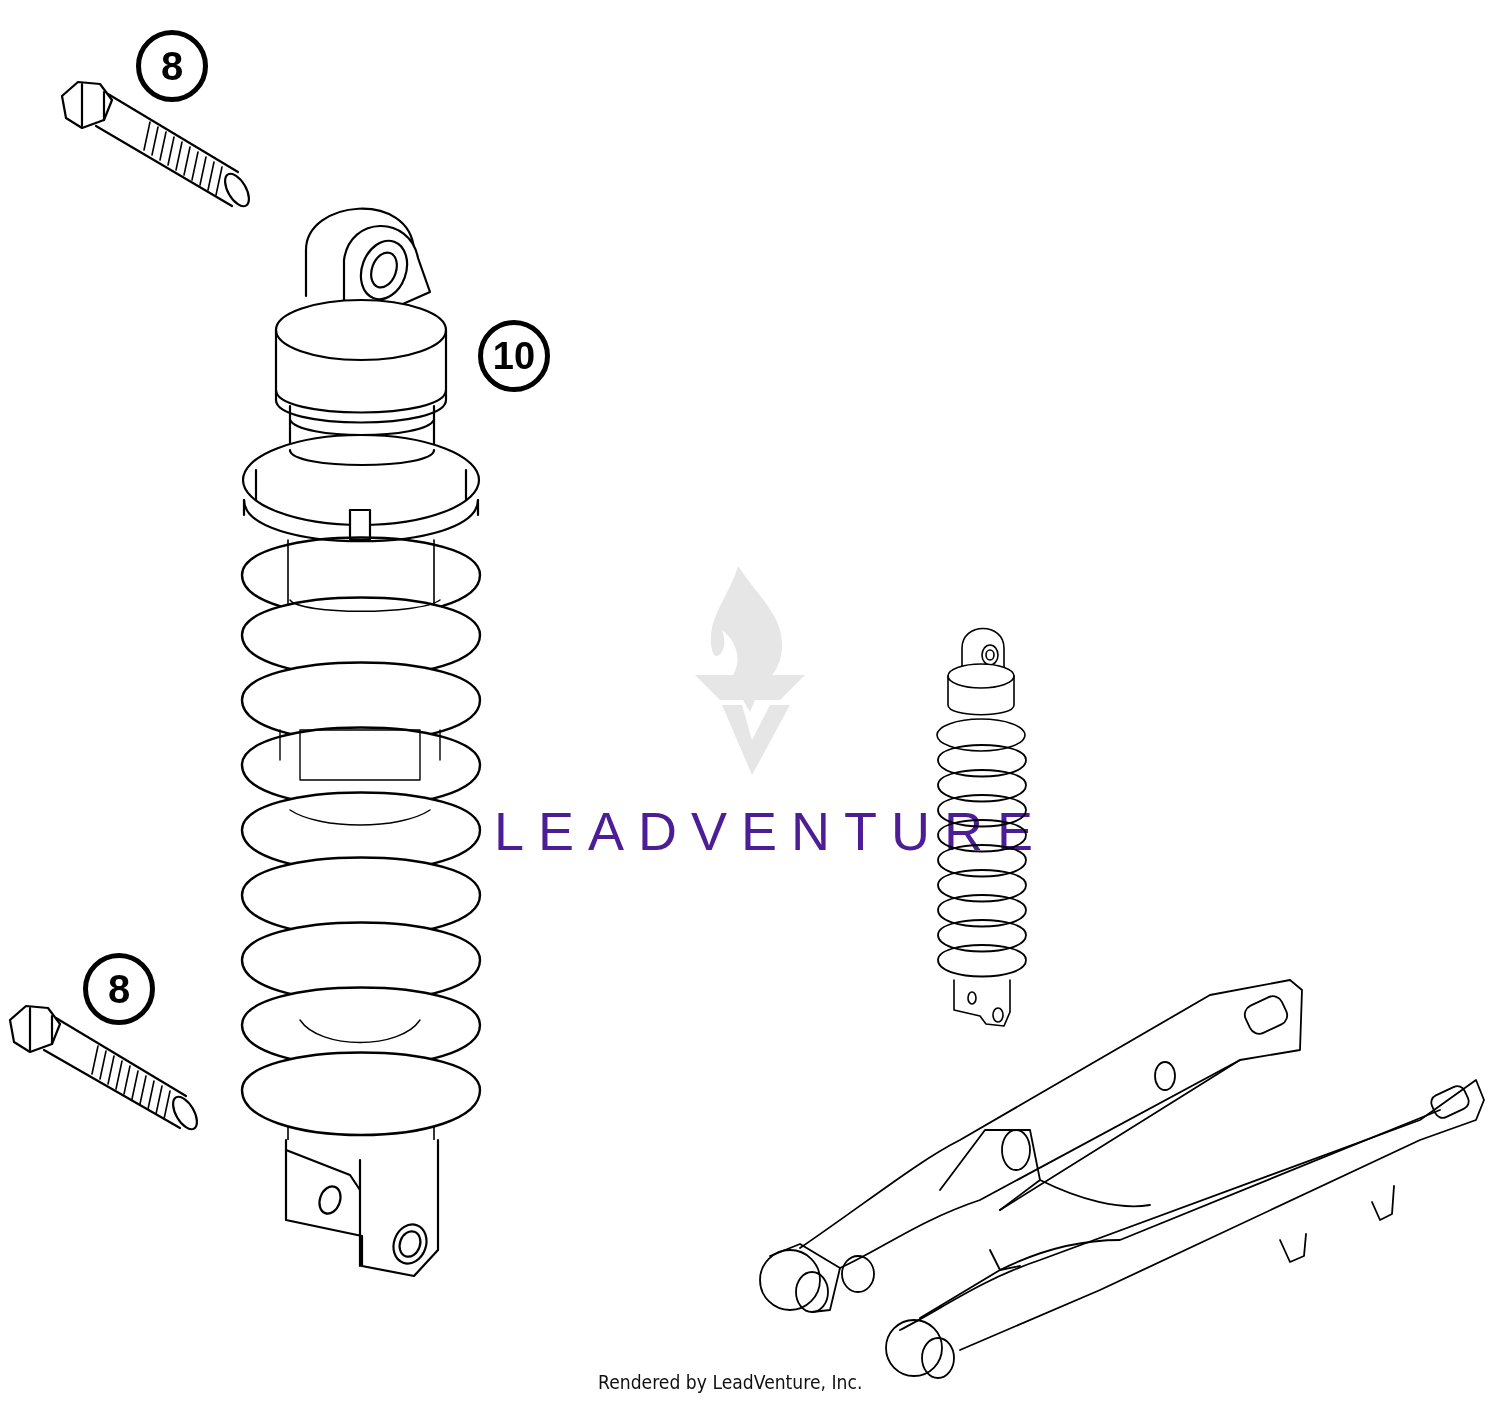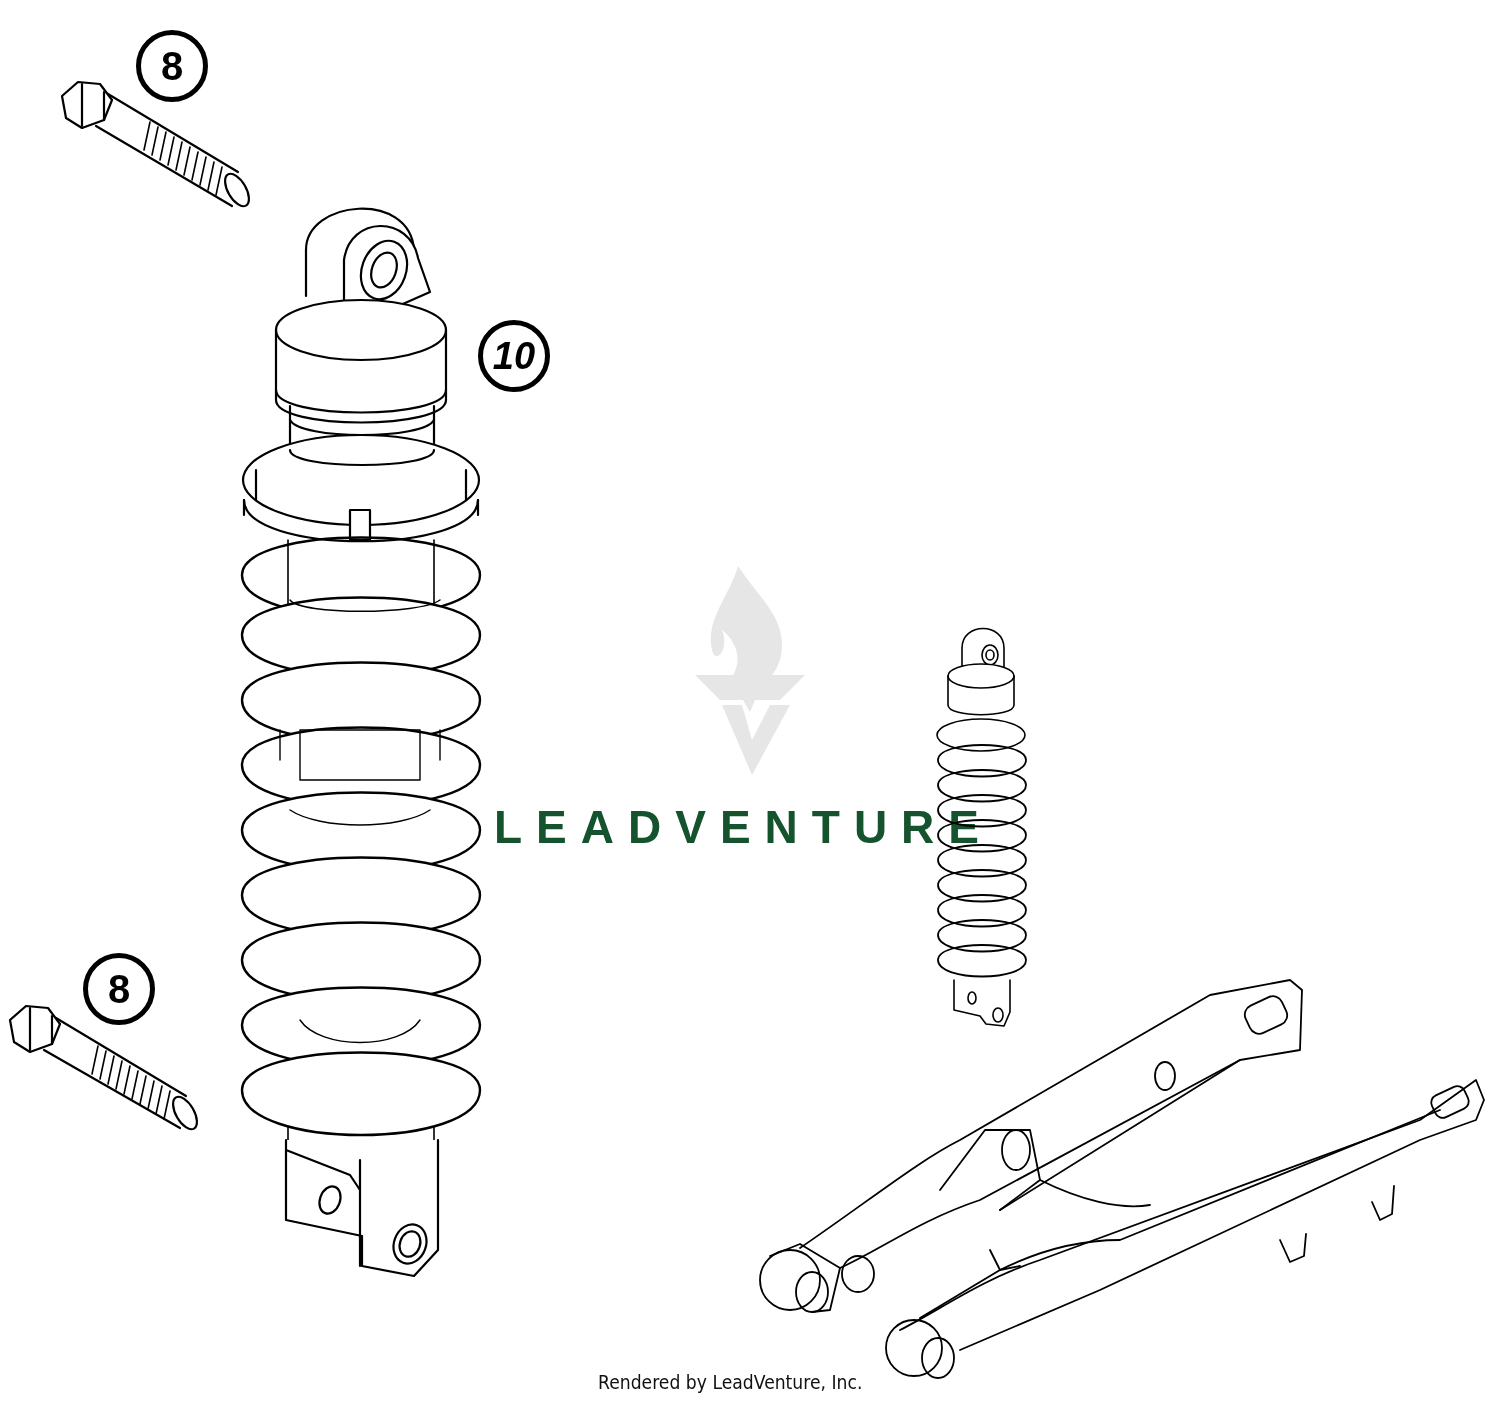--- a/index.html
+++ b/index.html
@@ -1,20 +1,20 @@
 <!DOCTYPE html>
 <html><head>
 <meta charset="utf-8">
 <style>
   html, body { margin:0; padding:0; background:#ffffff; }
   #stage { position:relative; width:1500px; height:1404px; background:#ffffff; overflow:hidden; font-family:"Liberation Sans", sans-serif; }
   svg.layer { position:absolute; left:0; top:0; }
   .callout { position:absolute; display:flex; align-items:center; justify-content:center; border:5px solid #000; border-radius:50%; box-sizing:border-box; color:#000; font-family:"Liberation Sans", sans-serif; font-weight:bold; cursor:pointer; background:#fff; }
   .callout span { line-height:1; }
-  .wm-text { position:absolute; font-family:"Liberation Sans", sans-serif; color:#14532d; font-size:46px; letter-spacing:14px; font-weight:bold; }
+  .wm-text { position:absolute; font-family:"Liberation Sans", sans-serif; color:#4c1d95; font-size:54px; letter-spacing:14px; font-weight:normal; }
   .footer { position:absolute; left:598px; top:1370px; font-family:"DejaVu Sans", sans-serif; font-size:20px; color:#111; transform:scaleX(0.86); transform-origin:left top; white-space:nowrap; }
 </style>
 </head>
 <body>
 
 <div id="stage">
 
   <svg class="layer" width="1500" height="1404">
     <g fill="#e6e6e6">
       <path d="M738 566 C 760 600, 790 620, 780 660 C 770 690, 745 690, 730 680 C 745 660, 735 640, 722 630 C 730 650, 715 665, 712 650 C 705 620, 730 595, 738 566 Z"></path>
@@ -165,21 +165,21 @@
 
       <path d="M1280 1240 L1290 1262 L1304 1256 L1306 1234"></path>
       <path d="M1372 1202 L1380 1220 L1392 1214 L1394 1186"></path>
       <path d="M990 1250 L1000 1270 L1020 1266"></path>
     </g>
   </svg>
 
   <div class="callout" style="left:136px; top:30px; width:72px; height:72px; font-size:40px;">
     <span>8</span>
   </div>
-  <div class="callout" style="left:478px; top:320px; width:72px; height:72px; font-size:38px;font-style:italic;">
+  <div class="callout" style="left:478px; top:320px; width:72px; height:72px; font-size:38px;">
     <span>10</span>
   </div>
   <div class="callout" style="left:83px; top:953px; width:72px; height:72px; font-size:40px;">
     <span>8</span>
   </div>
 
   <div class="footer">Rendered by LeadVenture, Inc.</div>
 </div>
 
 </body></html>

